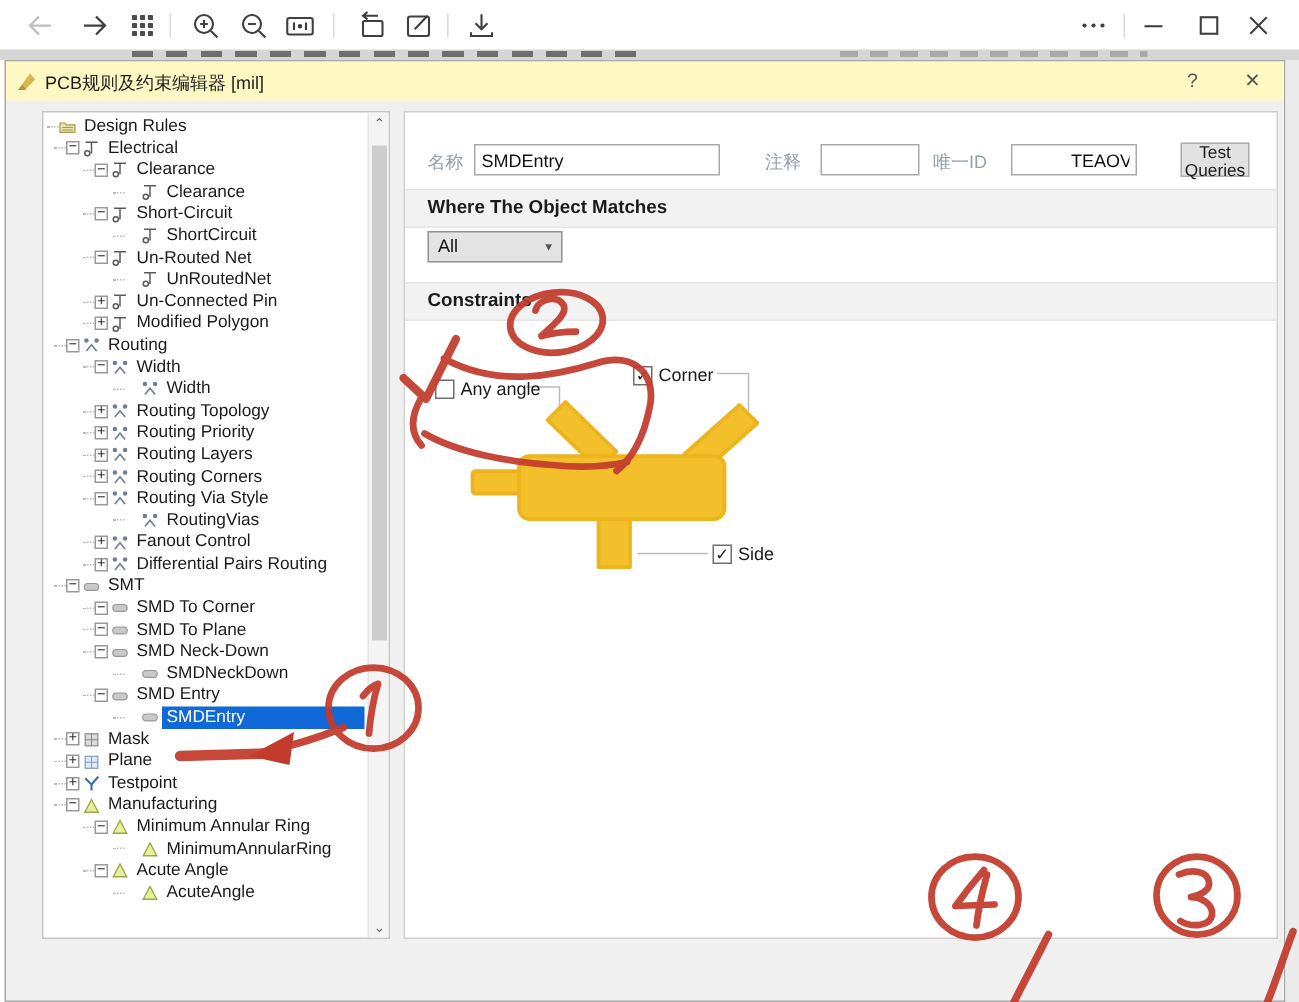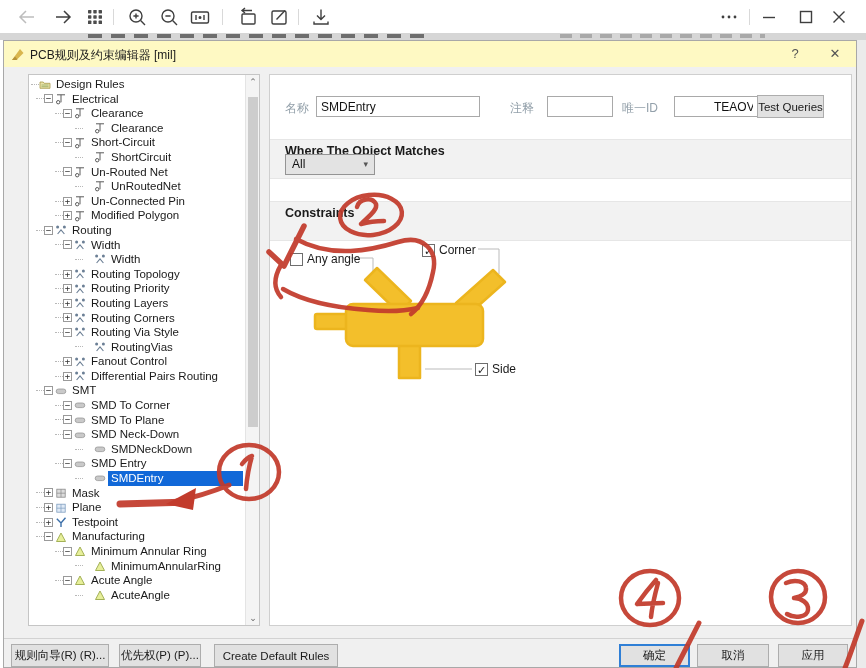--- a/index.html
+++ b/index.html
@@ -50,22 +50,22 @@
   .vscroll .thumb { position:absolute; left:2px; top:22px; width:10px; height:330px; background:#cdcdcd; }
 
   
   .editpanel { position:absolute; left:265px; top:33px; width:583px; height:552px;
     background:#fff; border:1px solid #cfcfcf; }
   .flabel { position:absolute; font-size:12px; color:#93a0aa; }
   .finput { position:absolute; height:21px; border:1px solid #a9a9a9; background:#fff;
     font-size:12px; padding:0 4px; font-family:inherit; color:#111; }
   .btn { background:#e1e1e1; border:1px solid #adadad; font-size:11.5px; color:#1a1a1a;
     font-family:inherit; text-align:center; }
-  .band { position:absolute; left:0; width:100%; height:40px; background:#f2f2f2;
-    border-top:1px solid #e6e6e6; border-bottom:1px solid #e6e6e6;margin-top:13px; }
+  .band { position:absolute; left:0; width:100%; height:26px; background:#f2f2f2;
+    border-top:1px solid #e6e6e6; border-bottom:1px solid #e6e6e6; }
   .band span { position:absolute; left:15px; top:4px; font-weight:bold; font-size:12.5px; color:#1b1b1b; }
   .combo { position:absolute; left:15px; top:79px; width:90px; height:21px; background:#e3e3e3;
     border:1px solid #949494; font-size:12px; line-height:19px; padding-left:6px; color:#111; }
   .combo .chev { position:absolute; right:6px; top:0; font-size:9px; color:#555; line-height:19px; }
   .cbwrap { position:absolute; display:flex; align-items:center; }
   .cb { display:inline-block; width:13px; height:13px; border:1px solid #6e6e6e; background:#fff;
     font-size:11px; line-height:12px; text-align:center; color:#222; margin-right:4px; flex:none; }
   .cbl { font-size:12px; color:#1a1a1a; }
   #pad-svg { position:absolute; left:12px; top:158px; pointer-events:none; }
 
@@ -591,21 +591,21 @@
       </div>
     </div>
 
     <div class="editpanel">
       <span class="flabel" style="left:15px; top:25px">名称</span>
       <input class="finput" style="left: 46px; top: 21px; width: 164px;" value="SMDEntry">
       <span class="flabel" style="left:240px; top:25px">注释</span>
       <input class="finput" style="left: 277px; top: 21px; width: 66px;" value="">
       <span class="flabel" style="left:352px; top:25px">唯一ID</span>
       <input class="finput" style="left: 404px; top: 21px; width: 84px; padding-left: 39px;" value="TEAOVOOF">
-      <button class="btn" style="position:absolute; left:487px; top:20px; width:67px; height:23px">Test Queries</button>
+      <button class="btn" style="position:absolute; left:517px; top:20px; width:46px; height:23px">Test Queries</button>
 
       <div class="band" style="top:51px">
         <span>Where The Object Matches</span>
         </div>
       <div class="combo">
         <span>All</span>
         <span class="chev">▾</span>
       </div>
 
       <div class="band" style="top:113px">
@@ -633,28 +633,20 @@
             <span class="cb">✓</span>
             <span class="cbl">Corner</span>
           </div>
           <div class="cbwrap" style="left: 205px; top: 287px;">
             <span class="cb">✓</span>
             <span class="cbl">Side</span>
           </div>
         </div>
     </div>
 
-    <div class="footer">
-      <button class="btn fbtn" style="left:7px; width:98px">规则向导(R) (R)...</button>
-      <button class="btn fbtn" style="left:115px; width:82px">优先权(P) (P)...</button>
-      <button class="btn fbtn" style="left:210px; width:124px">Create Default Rules</button>
-      <button class="btn fbtn default" style="left:615px; width:71px">确定</button>
-      <button class="btn fbtn" style="left:693px; width:72px">取消</button>
-      <button class="btn fbtn" style="left:774px; width:70px">应用</button>
-    </div>
   </div>
   <div class="gutter-right"></div>
 
   <svg id="anno" viewBox="0 0 866 668">
     <g stroke="#c23b2c" fill="none" stroke-width="4.5" stroke-linecap="round" stroke-linejoin="round" opacity="0.93">
 
       <ellipse cx="249" cy="472" rx="30" ry="27"></ellipse>
       <path d="M242,464 C245,460 249,457 252,456 M252,456 C249,466 247,477 246,489"></path>
       <path d="M229,485 C212,492 192,498 173,502" stroke-width="5"></path>
       <path d="M120,504 L190,502" stroke-width="7"></path>

